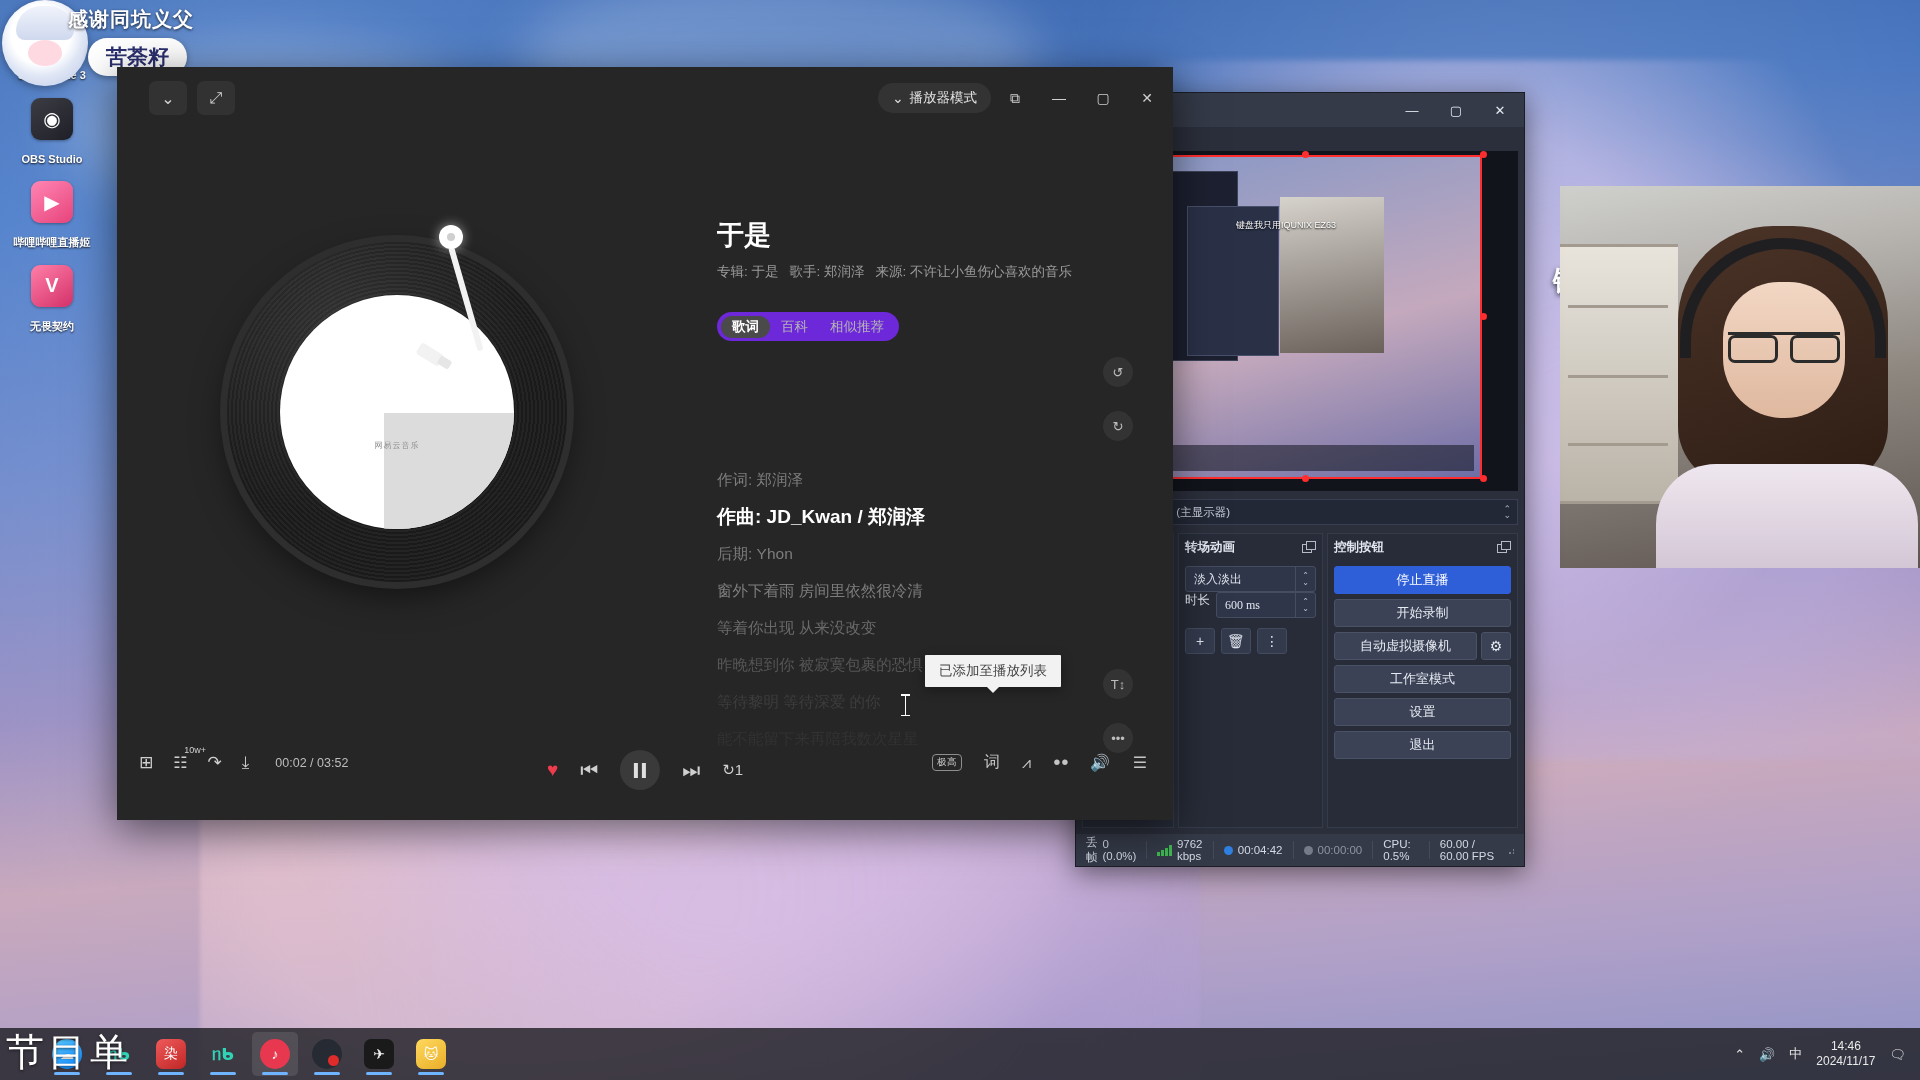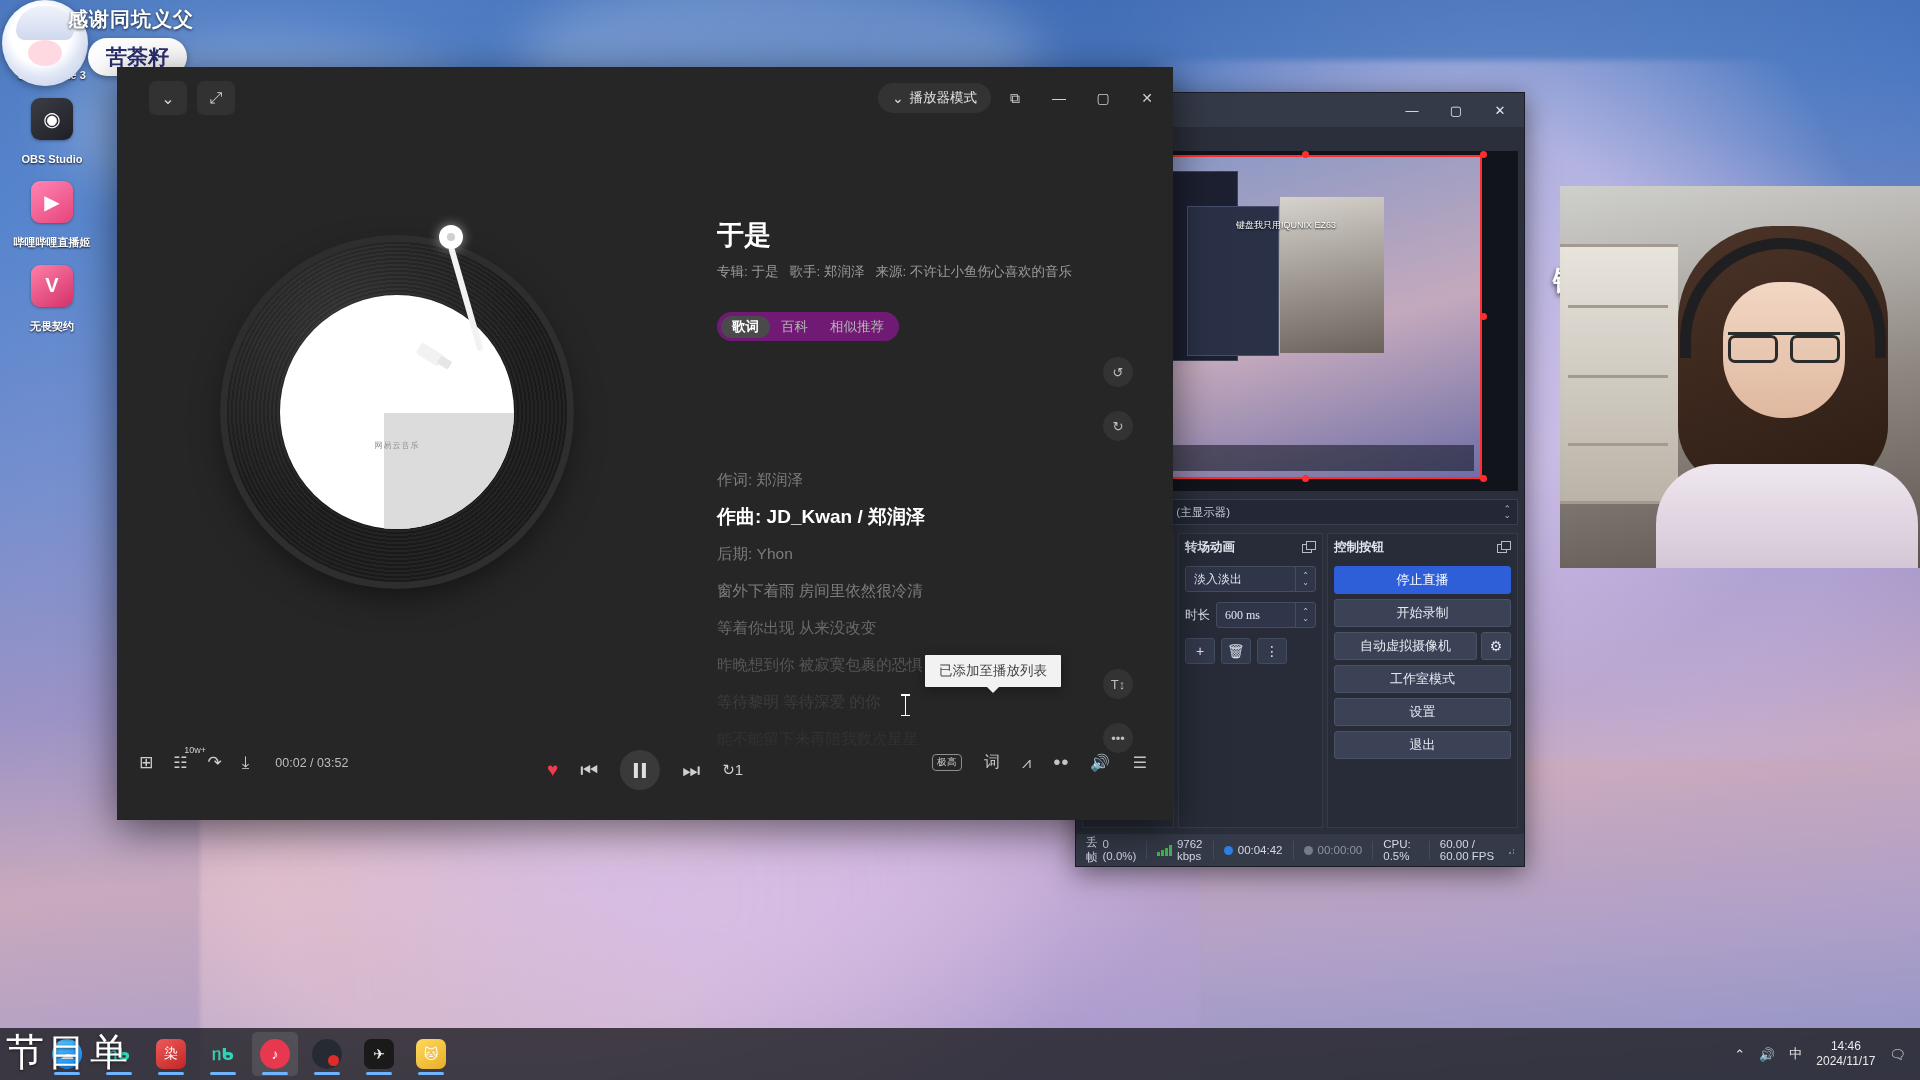--- a/index.html
+++ b/index.html
@@ -231,21 +231,21 @@
   .dock-trans { width: 145px; }
   .sel-box {
     display: flex; align-items: stretch; height: 26px;
     border: 1px solid #454d60; background: #30364a; border-radius: 3px; overflow: hidden;
   }
   .sel-box .val { flex: 1; display: flex; align-items: center; padding-left: 8px; font-size: 12px; color: #e3e7f0; font-family: Liberation Serif, serif; }
   .sel-box .arrows {
     width: 20px; border-left: 1px solid #454d60; display: flex; flex-direction: column;
     align-items: center; justify-content: center; font-size: 8px; color: #c0c6d4; line-height: 7px;
   }
-  .dur-row { display: flex; align-items: center; gap: 6px; margin-top: 10px; }
+  .dur-row { display: flex; gap: 6px; }
   .dur-row .lbl { font-size: 12.5px; color: #dde1ea; }
   .tbtn-row { display: flex; gap: 6px; margin-top: 10px; align-items: center; }
   .tbtn {
     width: 30px; height: 26px; background: #333a4c; border: 1px solid #434b5f; border-radius: 3px;
     display: flex; align-items: center; justify-content: center; font-size: 14px; color: #dfe3ec;
   }
 
   .dock-ctrl { flex: 1; }
   .ctrl-btn {
     height: 28px; margin-bottom: 5px; background: #3b4255; border: 1px solid #4a5266;
@@ -351,21 +351,21 @@
   .tonearm-tip {
     position: absolute; left: 211px; top: 116px; width: 13px; height: 9px;
     background: #e6e6e6; border-radius: 2px; transform: rotate(32deg);
   }
 
   
   .info { position: absolute; left: 600px; top: 0; right: 0; bottom: 110px; }
   .song-title { position: absolute; left: 0; top: 150px; font-size: 27px; font-weight: 700; color: #fff; }
   .song-meta { position: absolute; left: 0; top: 196px; display: flex; gap: 11px; font-size: 13.5px; color: #9b9b9b; }
   .tabs { position: absolute; left: 0; top: 245px; display: flex; align-items: center;
-    background: #701a75; border-radius: 16px; height: 29px; padding: 0 4px; }
+    background: #6d28d9; border-radius: 16px; height: 29px; padding: 0 4px; }
   .tab { padding: 0 11px; height: 22px; display: flex; align-items: center; font-size: 13.5px; color: #b5b5b5; border-radius: 12px; }
   .tab.active { background: #4a4a4a; color: #fff; font-weight: 700; }
 
   .lyrics { position: absolute; left: 0; top: 320px; right: 110px; bottom: 0; }
   .ly { font-size: 15.5px; line-height: 1; margin-bottom: 0; color: #8a8a8a; }
   .ly-row { height: 37px; display: flex; align-items: center; }
   .ly.cur { color: #fff; font-size: 19px; font-weight: 700; }
   .ly.dim1 { color: #7d7d7d; }
   .ly.dim2 { color: #6a6a6a; }
   .ly.dim3 { color: #555; }

